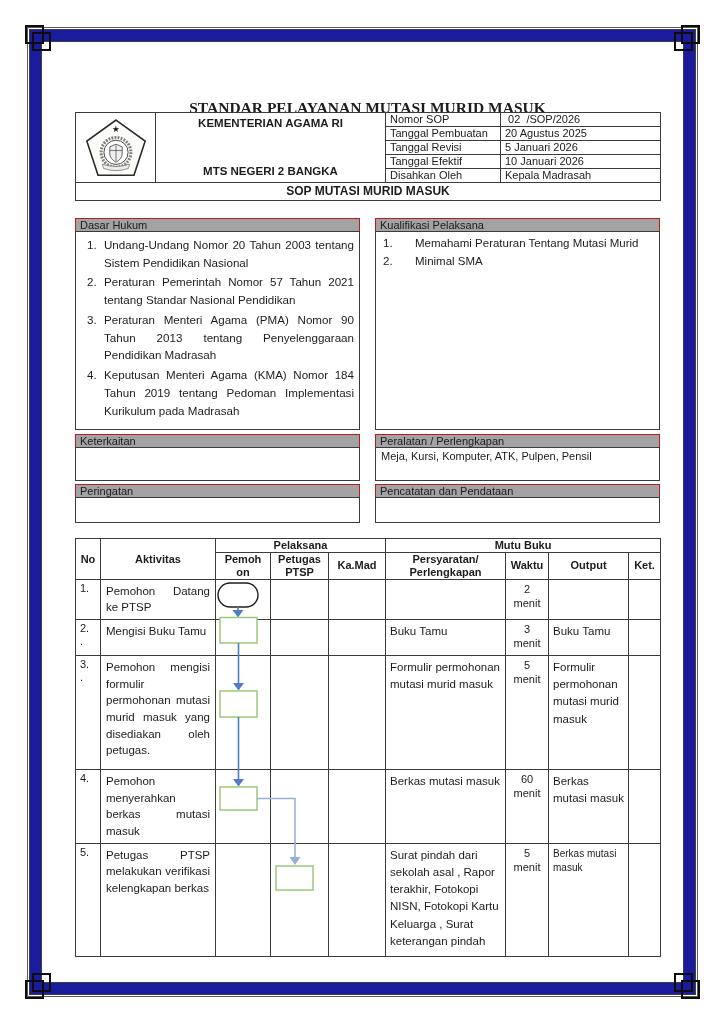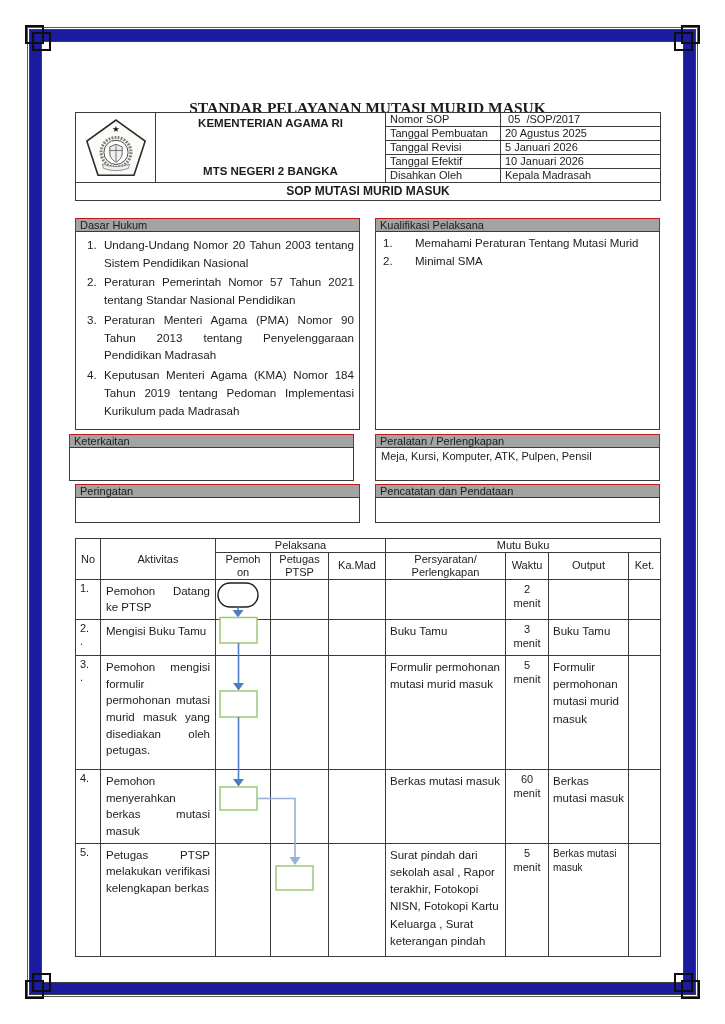--- a/index.html
+++ b/index.html
@@ -41,21 +41,21 @@
             font-size:11.6px;line-height:1.53;margin:2px 0 1px 6px;}
   .law-item .num{position:absolute;left:0;top:0;}
   .qual-item{position:relative;padding-left:34px;font-size:11.5px;line-height:1.45;margin:1px 0;}
   .qual-item .num{position:absolute;left:2px;top:0;}
 
   
   .ftable-wrap{position:absolute;left:75px;top:538px;}
   table.ftable{border-collapse:collapse;table-layout:fixed;width:585px;}
   .ftable th,.ftable td{border:1px solid #3b3b3b;box-sizing:border-box;overflow:hidden;
                         vertical-align:top;padding:0;}
-  .ftable th{font-size:11px;font-weight:normal;text-align:center;vertical-align:middle;
+  .ftable th{font-size:11px;font-weight:bold;text-align:center;vertical-align:middle;
              line-height:1.15;}
   .gh{height:13px;}
   .sh{height:27px;}
   .pre{white-space:pre-line;}
   td.no-cell{font-size:11px;padding:2px 2px 0 4px;}
   td.no-cell span{display:block;line-height:1.2;}
   td.akt{font-size:11.5px;line-height:1.45;padding:3px 5px;text-align:justify;}
   td.pers{font-size:11.5px;line-height:1.5;padding:3px 4px;}
   td.waktu{font-size:11px;text-align:center;padding-top:2px;line-height:1.3;white-space:pre-line;}
   td.out{font-size:11.5px;line-height:1.5;padding:3px 4px;}
@@ -92,21 +92,21 @@
         <line x1="40" y1="52" x2="60" y2="52" stroke="#2f2f2f" stroke-width="1"></line>
         <line x1="50" y1="44" x2="50" y2="69" stroke="#2f2f2f" stroke-width="1"></line>
         <path d="M28 74 Q50 82 72 74 L70 81 Q50 88 30 81 Z" fill="#eeeeee" stroke="#444" stroke-width="0.9"></path>
       </svg>
     </div>
     <div class="hcell name-cell">
       <div>KEMENTERIAN AGAMA RI</div>
       <div>MTS NEGERI 2 BANGKA</div>
     </div>
     <div class="hcell hm-lab">Nomor SOP</div>
-    <div class="hcell hm-val"> 05  /SOP/2017</div>
+    <div class="hcell hm-val"> 02  /SOP/2026</div>
     <div class="hcell hm-lab">Tanggal Pembuatan</div>
     <div class="hcell hm-val">20 Agustus 2025</div>
     <div class="hcell hm-lab">Tanggal Revisi</div>
     <div class="hcell hm-val">5 Januari 2026</div>
     <div class="hcell hm-lab">Tanggal Efektif</div>
     <div class="hcell hm-val">10 Januari 2026</div>
     <div class="hcell hm-lab">Disahkan Oleh</div>
     <div class="hcell hm-val">Kepala Madrasah</div>
     <div class="hcell sop-banner">SOP MUTASI MURID MASUK</div>
   </div>
@@ -140,21 +140,21 @@
         <span class="num">1.</span>
         <span>Memahami Peraturan Tentang Mutasi Murid</span>
       </div>
       <div class="qual-item">
         <span class="num">2.</span>
         <span>Minimal SMA</span>
       </div>
     </div>
   </div>
 
-  <div class="sec" style="left:69px;top:434px;">
+  <div class="sec" style="left:75px;top:434px;">
     <div class="sec-h">Keterkaitan</div>
     <div class="sec-b" style="height:34px;"></div>
   </div>
   <div class="sec" style="left:375px;top:434px;">
     <div class="sec-h">Peralatan / Perlengkapan</div>
     <div class="sec-b" style="height:34px;font-size:11px;">Meja, Kursi, Komputer, ATK, Pulpen, Pensil</div>
   </div>
 
   <div class="sec" style="left:375px;top:484px;">
     <div class="sec-h">Pencatatan dan Pendataan</div>

